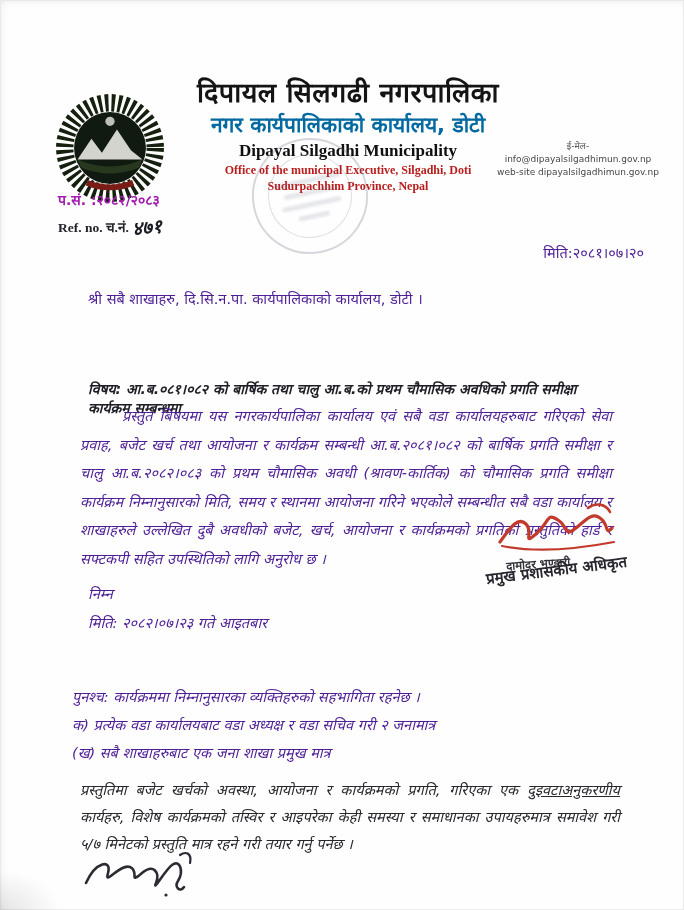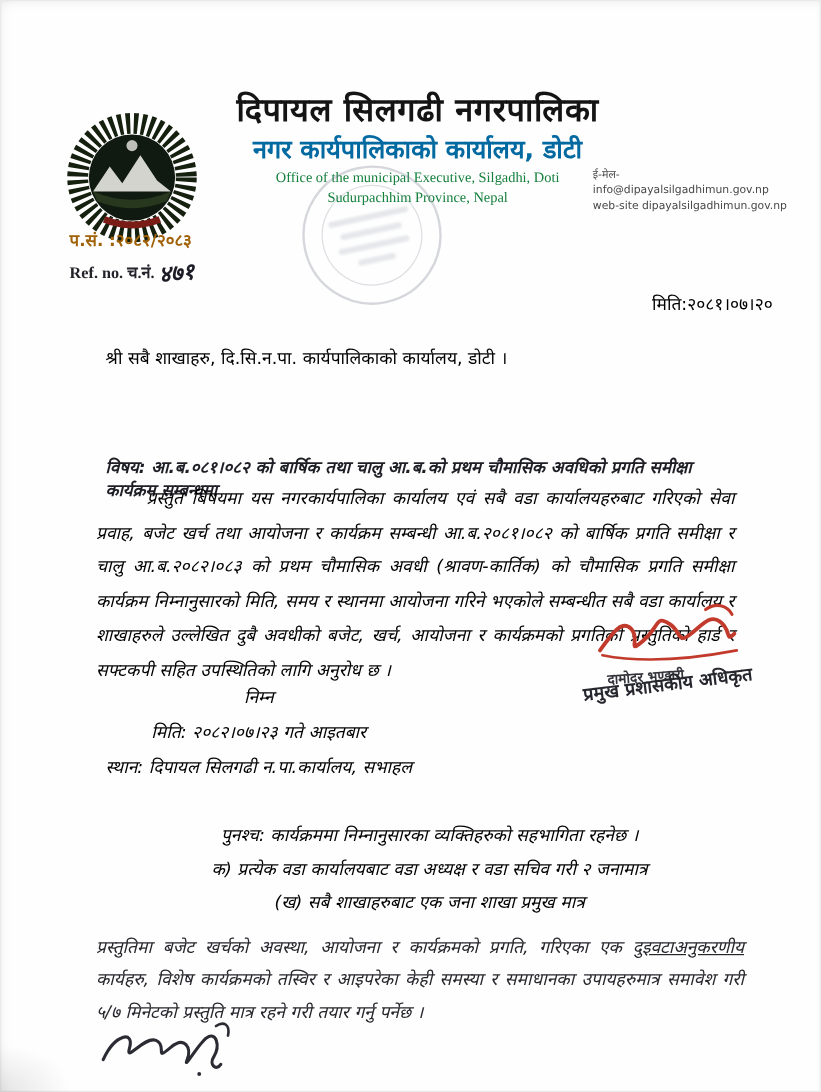--- a/index.html
+++ b/index.html
@@ -9,48 +9,48 @@
     font-family:"DejaVu Sans",sans-serif;color:#2b2b2b;
     box-shadow:inset 0 0 0 1px #e9e9e9, inset 0 6px 10px -6px rgba(0,0,0,.10), inset 8px 0 12px -10px rgba(0,0,0,.10);
   }
   .abs{position:absolute;}
   
   .emblem{left:52px;top:90px;width:116px;height:116px;}
   .head-center{left:148px;top:76px;width:400px;text-align:center;}
   .title-np{font-size:27px;font-weight:bold;color:#141414;letter-spacing:.5px;line-height:34px;}
   .subtitle-np{font-size:21px;font-weight:bold;color:#0369a1;line-height:30px;}
   .title-en{font-family:"Liberation Serif",serif;font-size:17px;font-weight:bold;color:#101010;line-height:22px;}
-  .line2-en,.line3-en{font-family:"Liberation Serif",serif;font-size:12px;font-weight:normal;color:#15803d;line-height:16px;}
-  .contact{right:22px;top:140px;width:168px;font-size:9px;line-height:13px;color:#474747;text-align:left;}
+  .line2-en,.line3-en{font-family:"Liberation Serif",serif;font-size:12px;font-weight:bold;color:#b91c1c;line-height:16px;}
+  .contact{right:22px;top:140px;width:168px;font-size:9px;line-height:13px;color:#474747;text-align:center;}
   
   .stamp{left:252px;top:138px;width:112px;height:112px;border-radius:50%;
     border:2px solid rgba(92,104,122,.30);opacity:.85;transform:rotate(-12deg);}
   .stamp .inner{position:absolute;left:14px;top:14px;right:14px;bottom:14px;border-radius:50%;
     border:1px solid rgba(92,104,122,.25);}
   .stamp .smudge{position:absolute;left:22px;right:22px;height:5px;background:rgba(95,108,126,.18);border-radius:3px;filter:blur(1px);}
   
-  .ps-line{left:58px;top:190px;font-size:14px;font-weight:bold;color:#a16207;}
+  .ps-line{left:58px;top:190px;font-size:14px;font-weight:bold;color:#a21caf;}
   .ref-line{left:58px;top:212px;font-size:13.5px;color:#23232b;font-family:"Liberation Serif",serif;font-weight:bold;}
   .ref-hand{display:inline-block;font-size:19px;font-weight:bold;font-style:italic;color:#1c1c26;
     transform:rotate(-6deg) translateY(2px);}
   .date-line{right:40px;top:242px;font-size:14px;color:#222;}
   
-  .np{font-size:14.5px;color:#000000;}
+  .np{font-size:14.5px;color:#4c1d95;}
   .addr{left:88px;top:283px;line-height:33px;}
   .subject{left:88px;top:379px;width:534px;font-weight:bold;font-style:italic;font-size:14px;color:#1e1e26;}
   .body-par{left:80px;top:402px;width:532px;font-style:italic;line-height:28.5px;text-align:justify;text-indent:42px;}
   
   .sig-red{left:492px;top:498px;width:130px;height:60px;}
   .sig-name{left:506px;top:556px;font-size:11.5px;font-weight:bold;color:#33333b;transform:rotate(-4deg);}
   .sig-desig{left:486px;top:568px;font-size:15px;font-weight:bold;color:#26262e;transform:rotate(-7deg);transform-origin:left center;white-space:nowrap;}
   
-  .schedule{left:88px;top:568px;font-style:italic;line-height:28px;text-align:center;}
+  .schedule{left:88px;top:580px;font-style:italic;line-height:28px;}
   .schedule div{margin-bottom:1px;}
   
-  .post{left:88px;top:683px;font-style:italic;line-height:28px;width:540px;text-align:center;}
+  .post{left:72px;top:683px;font-style:italic;line-height:28px;width:540px;}
   .closing{left:80px;top:777px;width:540px;font-style:italic;line-height:27px;text-align:justify;color:#26262c;}
   .closing .ul{text-decoration:underline;}
   .sig-bottom{left:68px;top:843px;width:160px;height:62px;}
   .corner-shade{left:0;bottom:0;width:60px;height:40px;background:radial-gradient(ellipse at 0% 100%, rgba(0,0,0,.10), transparent 70%);}
 </style>
 </head>
 <body>
 
 <div class="page">
 
@@ -59,20 +59,21 @@
     <circle cx="50" cy="50" r="31" fill="#101a10"></circle>
     <path d="M22,60 L34,42 L43,54 L56,34 L68,52 L78,60 Z" fill="#e9e9e2" opacity="0.9"></path>
     <path d="M22,60 Q50,72 78,60 L75,67 Q50,77 25,67 Z" fill="#27381f"></path>
     <circle cx="50" cy="27" r="4" fill="#e9e9e2" opacity="0.8"></circle>
     <path d="M30,80 Q50,88 70,80" fill="none" stroke="#7a1d17" stroke-width="5"></path>
   </svg>
 
   <div class="abs head-center">
     <div class="title-np">दिपायल सिलगढी नगरपालिका</div>
     <div class="subtitle-np">नगर कार्यपालिकाको कार्यालय, डोटी</div>
+    <div class="title-en">Dipayal Silgadhi Municipality</div>
     <div class="line2-en">Office of the municipal Executive, Silgadhi, Doti</div>
     <div class="line3-en">Sudurpachhim Province, Nepal</div>
   </div>
 
   <div class="abs contact">
     <div>ई-मेल-info@dipayalsilgadhimun.gov.np</div>
     <div>web-site  dipayalsilgadhimun.gov.np</div>
   </div>
 
   <div class="abs stamp">
@@ -102,21 +103,20 @@
     <path d="M8,44 C18,30 26,18 34,26 C42,34 30,48 44,36 C58,24 54,14 66,22 C76,28 72,40 84,30 C94,22 100,14 108,20 C118,27 112,38 120,30" fill="none" stroke="#c23a2c" stroke-width="3.2" stroke-linecap="round"></path>
     <path d="M96,10 C104,4 114,6 118,14" fill="none" stroke="#c23a2c" stroke-width="2.6" stroke-linecap="round"></path>
     <path d="M10,48 C40,54 80,52 122,44" fill="none" stroke="#c23a2c" stroke-width="2.2" stroke-linecap="round"></path>
   </svg>
   <div class="abs sig-name">दामोदर भण्डारी</div>
   <div class="abs sig-desig">प्रमुख प्रशासकीय अधिकृत</div>
 
   <div class="abs schedule np">
     <div>निम्न</div>
     <div>मिति: २०८२।०७।२३ गते आइतबार</div>
-    <div>स्थान: दिपायल सिलगढी न.पा.कार्यालय, सभाहल</div>
   </div>
 
   <div class="abs post np">
     <div>पुनश्च: कार्यक्रममा निम्नानुसारका व्यक्तिहरुको सहभागिता रहनेछ ।</div>
     <div>क) प्रत्येक वडा कार्यालयबाट वडा अध्यक्ष र वडा सचिव गरी २ जनामात्र</div>
     <div>(ख) सबै शाखाहरुबाट एक जना शाखा प्रमुख मात्र</div>
   </div>
 
   <div class="abs closing np">
     <span>प्रस्तुतिमा बजेट खर्चको अवस्था, आयोजना र कार्यक्रमको प्रगति, गरिएका एक </span><span class="ul">दुइवटाअनुकरणीय</span><span> कार्यहरु, विशेष कार्यक्रमको तस्विर र आइपरेका केही समस्या र समाधानका उपायहरुमात्र समावेश गरी ५/७ मिनेटको प्रस्तुति मात्र रहने गरी तयार गर्नु पर्नेछ ।</span>

